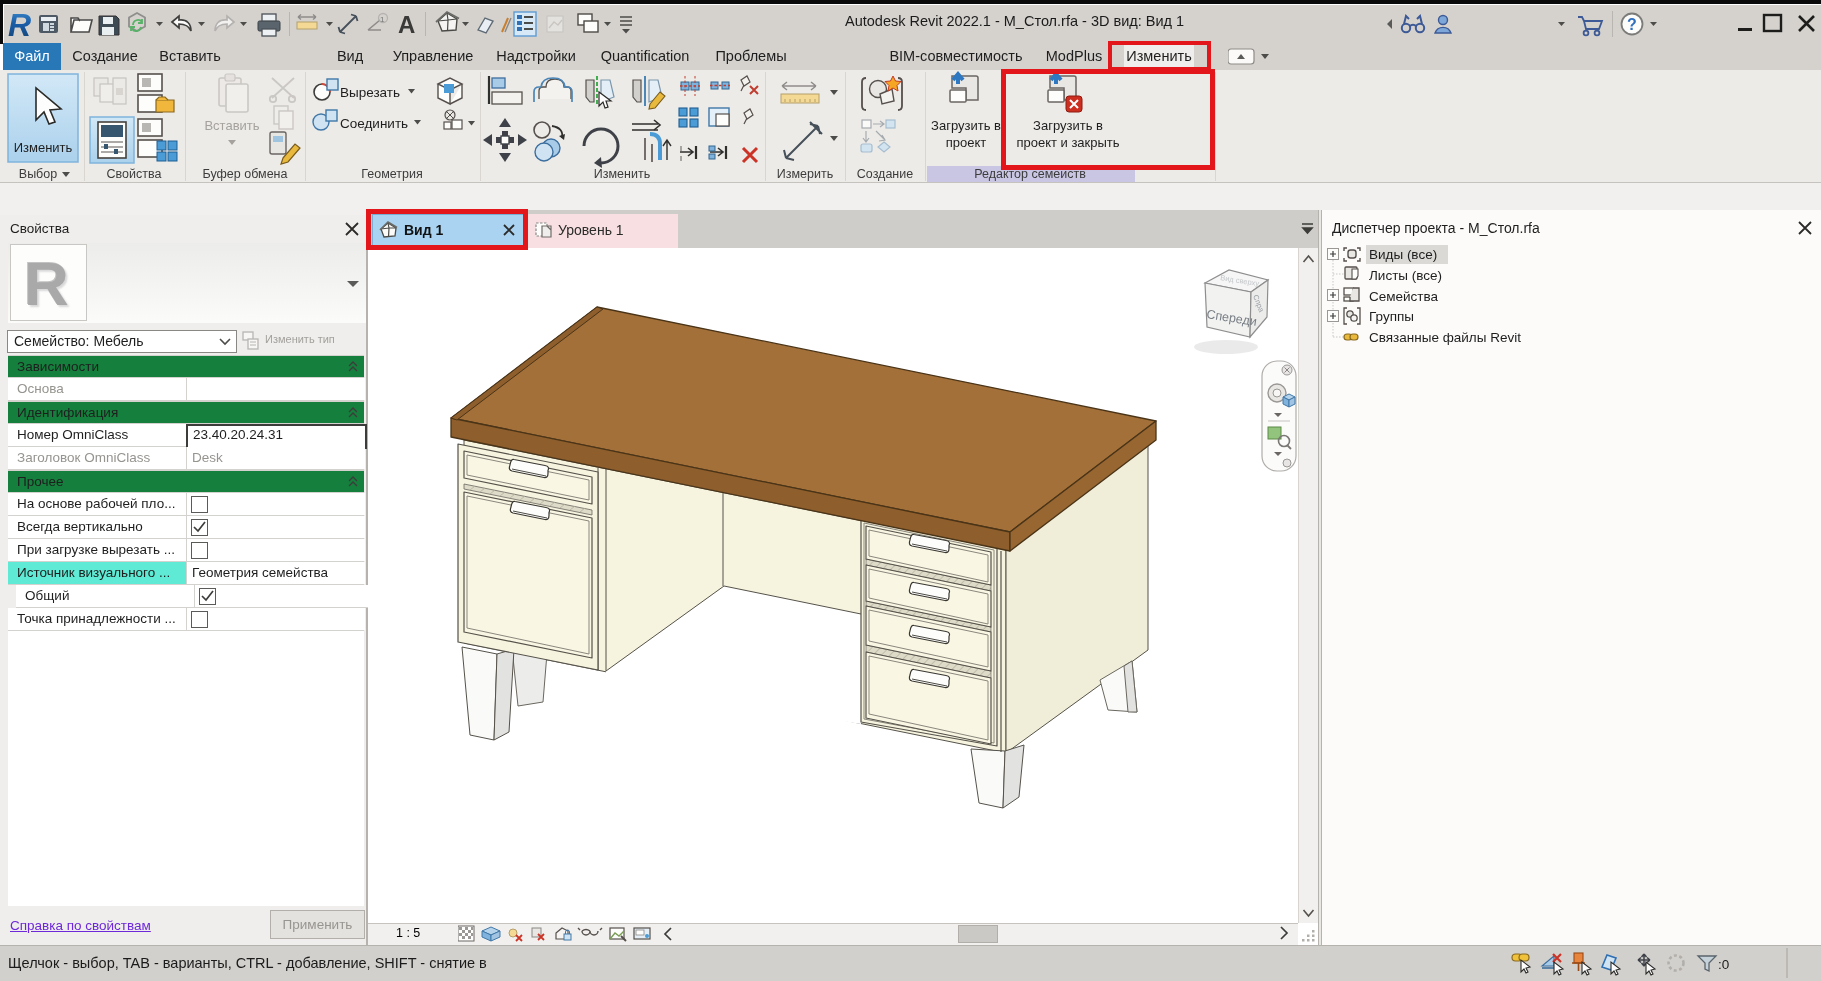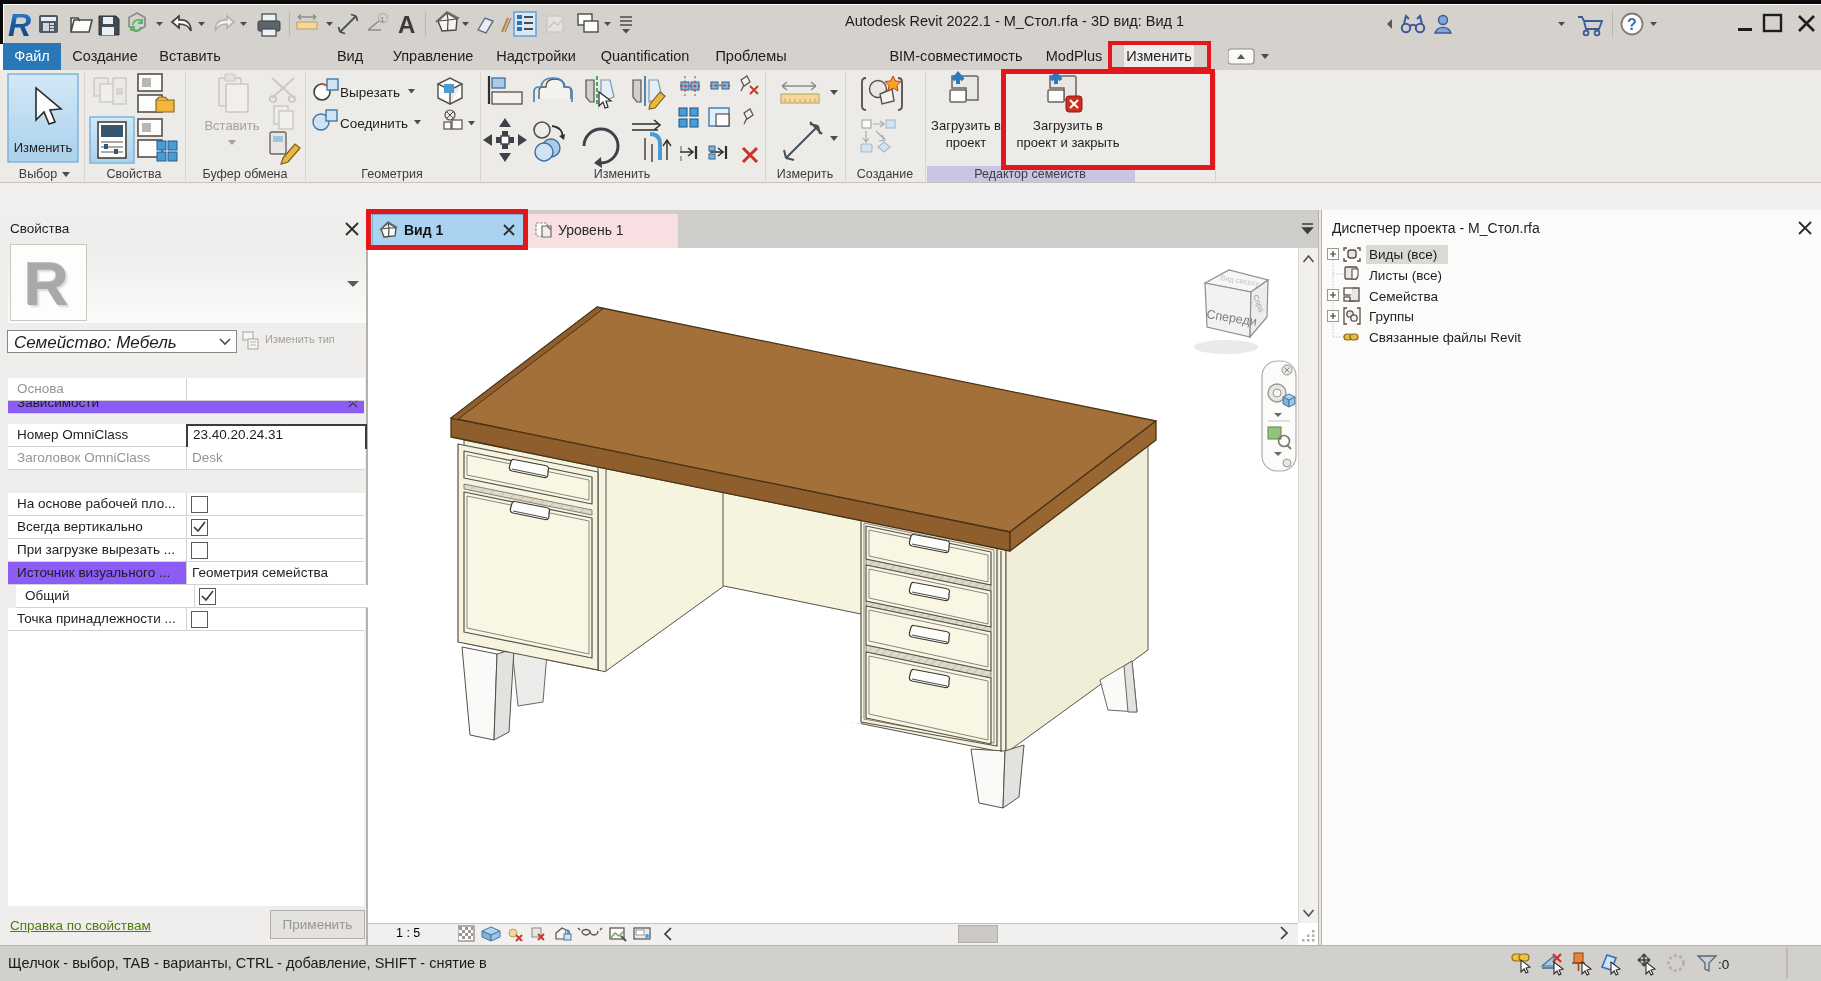--- a/index.html
+++ b/index.html
@@ -378,21 +378,21 @@
   </g>
   <text x="1068" y="130" font-size="13" fill="#1e1e1e" text-anchor="middle">Загрузить в</text>
   <text x="1068" y="147" font-size="13" fill="#1e1e1e" text-anchor="middle">проект и закрыть</text>
 </svg>
 
 <div class="abs" style="left:0;top:183px;width:1821px;height:32px;background:#f2f0ee;"></div>
 
 <style>
  .prow{position:absolute;left:8px;width:356px;height:23px;box-sizing:border-box;
        border-bottom:1px solid #d4d2cf;font-size:13.5px;color:#1e1e1e;}
- .phead{background:#8b5cf6;border-top:1px solid #d4d2cf;margin-top:36px;}
+ .phead{background:#15803d;border-top:1px solid #d4d2cf;}
  .plabel{position:absolute;left:9px;top:3px;white-space:nowrap;}
  .pval{position:absolute;left:178px;top:0;width:178px;height:22px;background:#fff;
        border-left:1px solid #d4d2cf;}
  .pvtext{position:absolute;left:5px;top:3px;white-space:nowrap;}
  .chk{position:absolute;left:4px;top:3px;width:15px;height:15px;background:#fff;border:1px solid #5a5a58;}
  .chevs{position:absolute;right:6px;top:4px;}
 </style>
 <div class="abs" style="left:0;top:215px;width:368px;height:730px;background:#f0eeec;border-right:2px solid #b6b3af;box-sizing:border-box;"></div>
 <div class="abs" style="left:10px;top:221px;font-size:13.5px;color:#1e1e1e;">Свойства</div>
 <svg class="abs" style="left:344px;top:222px" width="16" height="14">
@@ -400,21 +400,21 @@
   </svg>
 
 <div class="abs" style="left:8px;top:243px;width:358px;height:80px;background:linear-gradient(#ececea,#fbfbfa);"></div>
 <div class="abs" style="left:10px;top:244px;width:77px;height:77px;background:#fdfdfc;border:1px solid #c9c7c4;box-sizing:border-box;"></div>
 <div class="abs" style="left:24px;top:248px;font-size:62px;font-weight:bold;color:#a9a9a9;text-shadow:2px 2px 2px #d8d8d8, -1px -1px 0 #c2c2c2;">R</div>
 <svg class="abs" style="left:346px;top:280px" width="14" height="8">
     <path d="M1 1 l6 6 l6 -6 z" fill="#5a5a58"></path>
   </svg>
 
 <div class="abs" style="left:7px;top:330px;width:230px;height:23px;background:#fff;border:1px solid #8a8884;box-sizing:border-box;"></div>
-<div class="abs" style="left:14px;top:333px;font-size:17px;color:#1e1e1e;font-style:italic;">Семейство: Мебель</div>
+<div class="abs" style="left:14px;top:333px;font-size:14px;color:#1e1e1e;">Семейство: Мебель</div>
 <svg class="abs" style="left:219px;top:338px" width="12" height="8">
     <path d="M1 1 l5 5 l5 -5" fill="none" stroke="#4c4c4a" stroke-width="1.6"></path>
   </svg>
 <svg class="abs" style="left:242px;top:331px" width="18" height="20" opacity=".55">
   <rect x="1" y="1" width="10" height="8" fill="#fdfdfc" stroke="#8a8884" stroke-width="1.3"></rect>
   <rect x="6" y="8" width="10" height="10" fill="#fdfdfc" stroke="#8a8884" stroke-width="1.3"></rect>
   <path d="M8 11 h6 M8 14 h6" stroke="#8a8884" stroke-width="1"></path>
 </svg>
 <div class="abs" style="left:265px;top:333px;font-size:11px;color:#a3a19d;">Изменить тип</div>
 
@@ -466,21 +466,21 @@
         <path d="M1 6 l4 4 l7 -9" fill="none" stroke="#3c3c3a" stroke-width="1.7"></path>
       </svg>
     </span>
   </div>
 <div class="prow" style="top:539px;background:#fff;">
     <span class="plabel">При загрузке вырезать ...</span>
   <span class="pval">
       <span class="chk"></span>
     </span>
   </div>
-<div class="prow" style="top:562px;background:#8b5cf6;padding-left:8px;">
+<div class="prow" style="top:562px;background:#5eead4;padding-left:8px;">
     <span class="plabel">Источник визуального ...</span>
   <span class="pval">
       <span class="pvtext">Геометрия семейства</span>
     </span>
   </div>
 <div class="prow" style="top:585px;background:#fff;margin-left:8px;">
     <span class="plabel">Общий</span>
   <span class="pval">
       <span class="chk"></span>
       <svg class="abs" style="left:6px;top:5px" width="13" height="12">
@@ -489,21 +489,21 @@
     </span>
   </div>
 <div class="prow" style="top:608px;background:#fff;">
     <span class="plabel">Точка принадлежности ...</span>
   <span class="pval">
       <span class="chk"></span>
     </span>
   </div>
 <div class="abs" style="left:8px;top:631px;width:356px;height:275px;background:#fff;"></div>
 
-<div class="abs" style="left:10px;top:918px;font-size:13.5px;color:#4d7c0f;text-decoration:underline;">Справка по свойствам</div>
+<div class="abs" style="left:10px;top:918px;font-size:13.5px;color:#6d28d9;text-decoration:underline;">Справка по свойствам</div>
 <div class="abs" style="left:270px;top:910px;width:95px;height:29px;background:#e4e2df;border:1px solid #b2afab;box-sizing:border-box;font-size:13.5px;color:#97958f;text-align:center;line-height:27px;">Применить</div>
 
 <div class="abs" style="left:368px;top:210px;width:954px;height:38px;background:#cfcdc9;"></div>
 <div class="abs" style="left:372px;top:214px;width:152px;height:34px;background:#a9d3f0;border:1px solid #77aed6;box-sizing:border-box;"></div>
 <svg class="abs" style="left:378px;top:220px" width="21" height="20" viewBox="0 0 21 20">
   <path d="M3 9 L10 3 L18 8 L17 16 L6 17 Z" fill="#fbfbfa" stroke="#4a4a46" stroke-width="1.3"></path>
   <path d="M3 9 L11 8 L18 8 M11 8 L10 3 M11 8 L10.5 17" fill="none" stroke="#4a4a46" stroke-width="1.2"></path>
   <path d="M2 10 L10 2 L19 7.5" fill="none" stroke="#6a6a66" stroke-width="1.6"></path>
 </svg>
 <div class="abs" style="left:404px;top:222px;font-size:14px;font-weight:bold;color:#111;">Вид 1</div>

